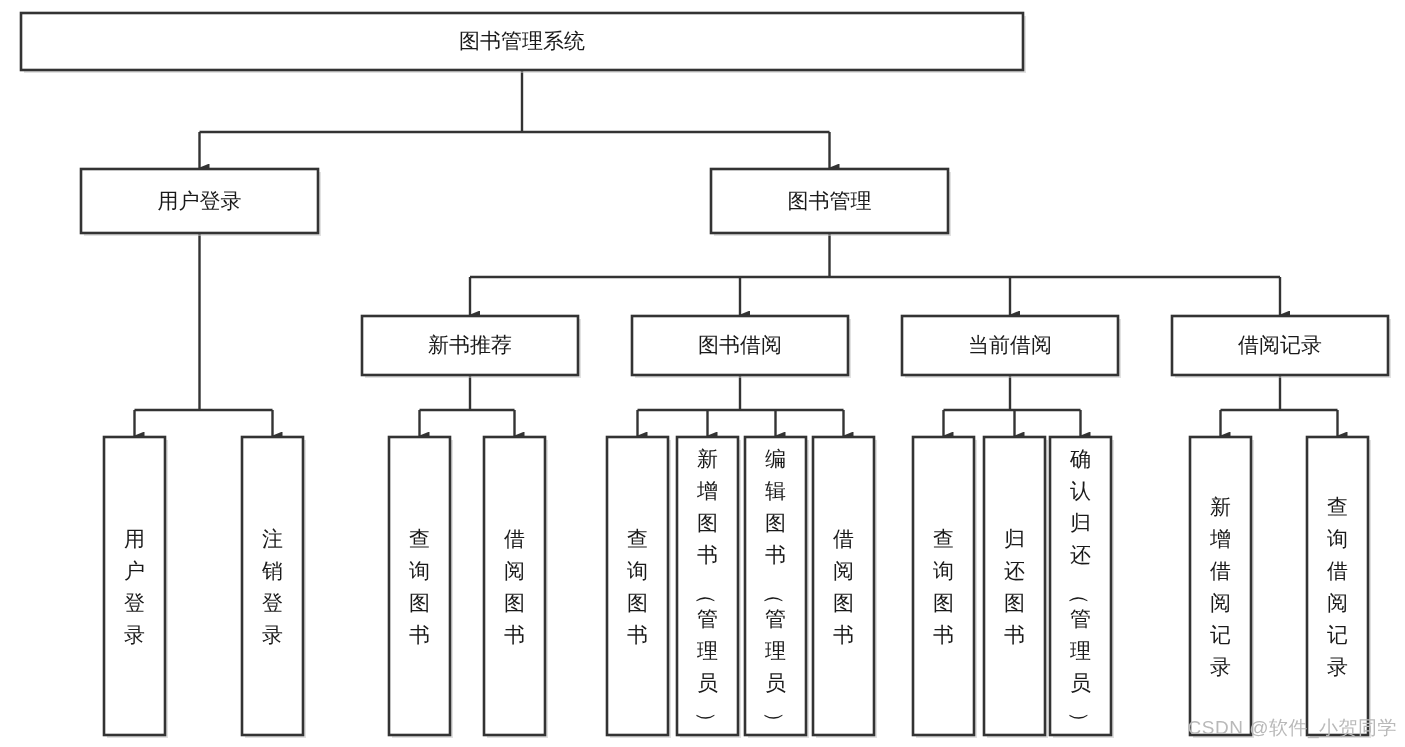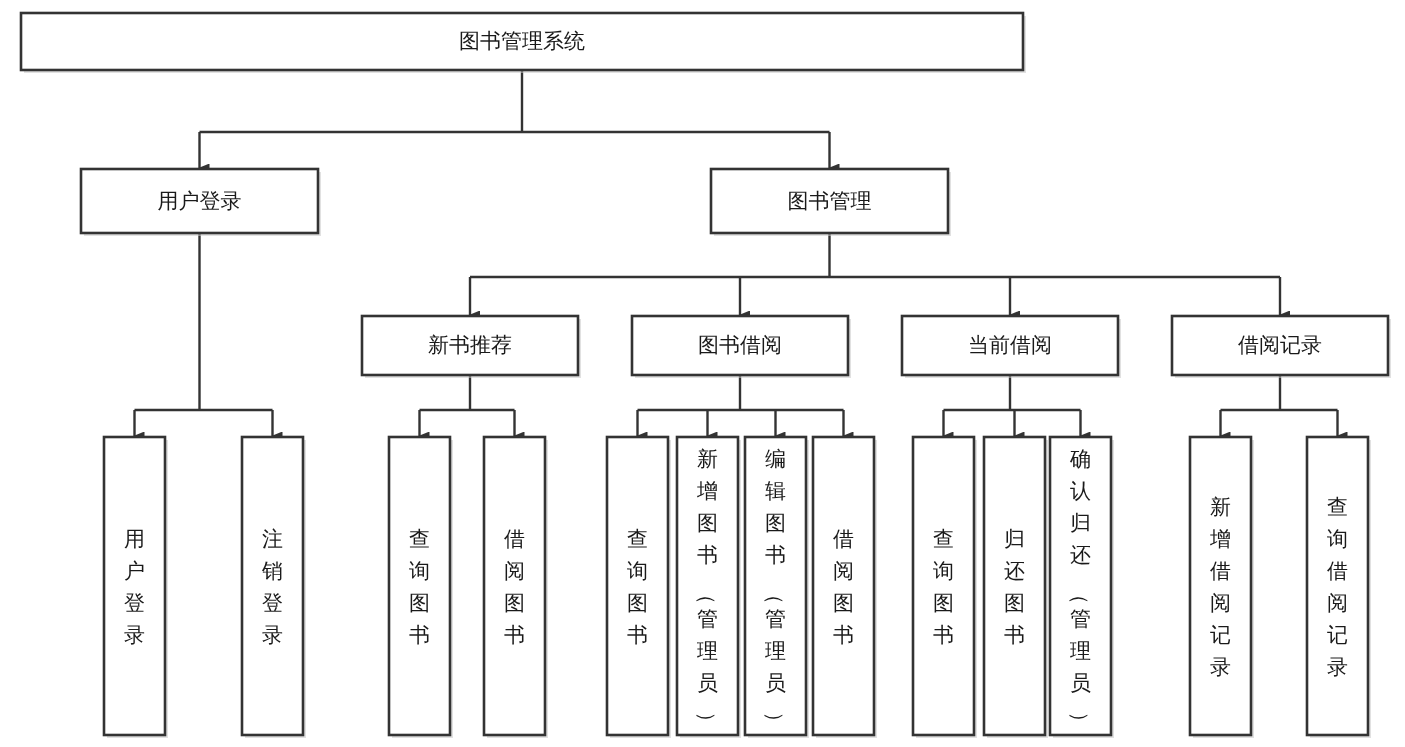--- a/index.html
+++ b/index.html
@@ -290,13 +290,14 @@
             <text x="1337.5" y="514" class="leaf-label-v">查</text>
             <text x="1337.5" y="546" class="leaf-label-v">询</text>
             <text x="1337.5" y="578" class="leaf-label-v">借</text>
             <text x="1337.5" y="610" class="leaf-label-v">阅</text>
             <text x="1337.5" y="642" class="leaf-label-v">记</text>
             <text x="1337.5" y="674" class="leaf-label-v">录</text>
           </g>
         </g>
       </g>
   </svg>
+  <div class="watermark">CSDN @软件_小贺同学</div>
 </div>
 
 </body></html>

